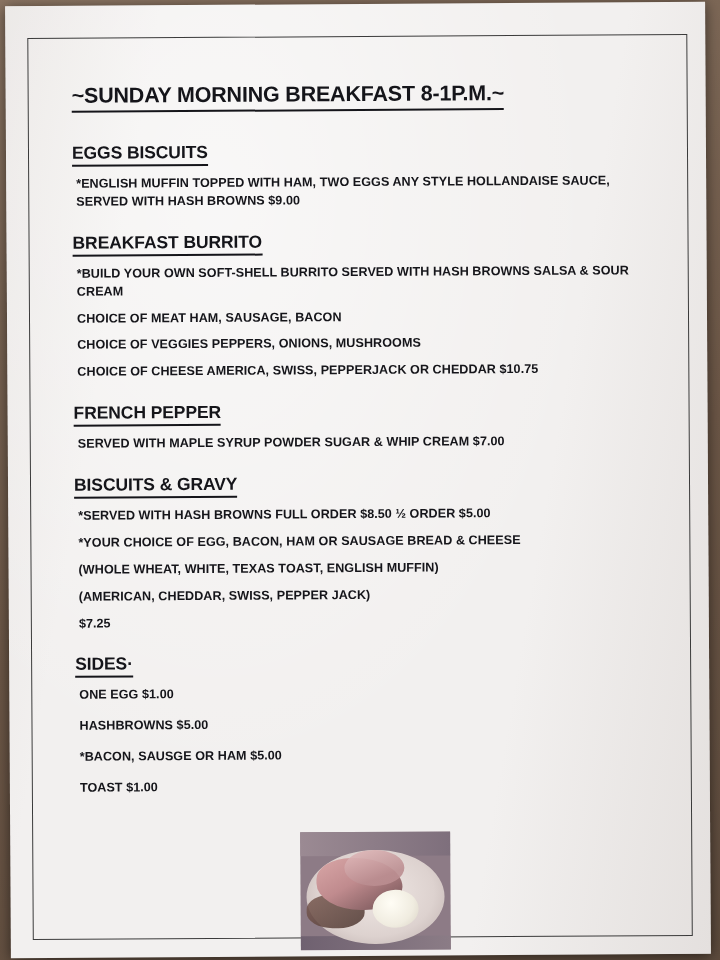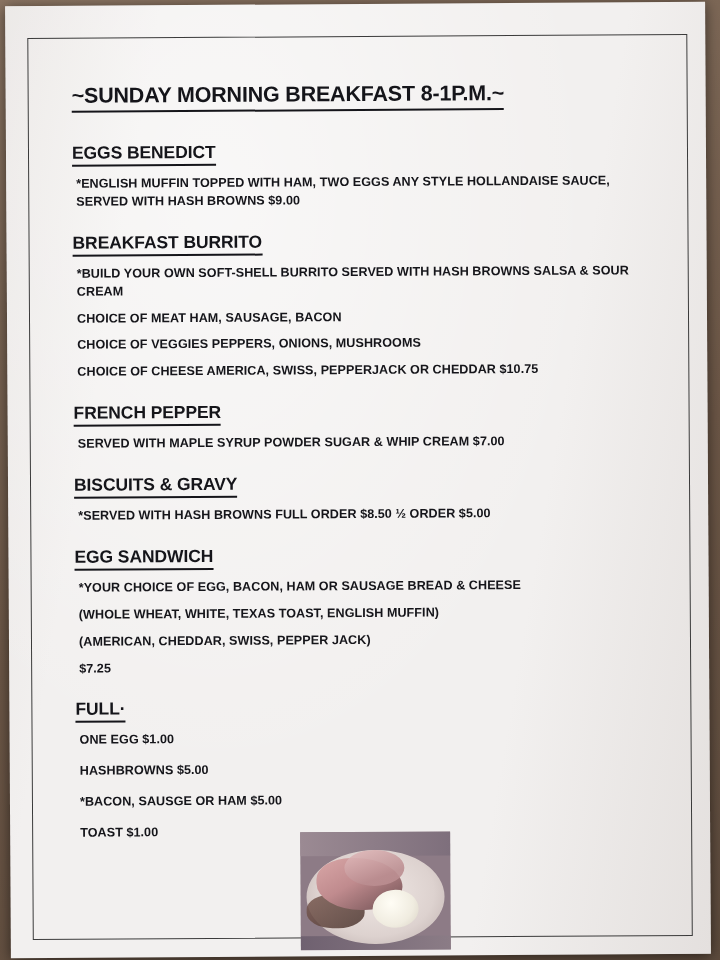--- a/index.html
+++ b/index.html
@@ -174,21 +174,21 @@
 <div class="paper">
   <div class="paper-shade"></div>
   <div class="paper-shade2"></div>
   <div class="border-frame"></div>
 
   <div class="content">
 
     <div class="menu-title">~SUNDAY MORNING BREAKFAST 8-1P.M.~</div>
 
     <div class="section">
-      <div class="section-title">EGGS BENEDICT</div>
+      <div class="section-title">EGGS BISCUITS</div>
       <div class="line indent">*ENGLISH MUFFIN TOPPED WITH HAM, TWO EGGS ANY STYLE HOLLANDAISE SAUCE, SERVED WITH HASH BROWNS $9.00</div>
     </div>
 
     <div class="section">
       <div class="section-title">BREAKFAST BURRITO</div>
       <div class="line indent">*BUILD YOUR OWN SOFT-SHELL BURRITO SERVED WITH HASH BROWNS SALSA &amp; SOUR CREAM</div>
       <div class="line indent">CHOICE OF MEAT HAM, SAUSAGE, BACON</div>
       <div class="line indent">CHOICE OF VEGGIES PEPPERS, ONIONS, MUSHROOMS</div>
       <div class="line indent">CHOICE OF CHEESE AMERICA, SWISS, PEPPERJACK OR CHEDDAR $10.75</div>
     </div>
@@ -197,29 +197,28 @@
       <div class="section-title">FRENCH PEPPER</div>
       <div class="line indent">SERVED WITH MAPLE SYRUP POWDER SUGAR &amp; WHIP CREAM $7.00</div>
     </div>
 
     <div class="section">
       <div class="section-title">BISCUITS &amp; GRAVY</div>
       <div class="line indent">*SERVED WITH HASH BROWNS FULL ORDER $8.50 ½ ORDER $5.00</div>
     </div>
 
     <div class="section">
-      <div class="section-title">EGG SANDWICH</div>
       <div class="line indent">*YOUR CHOICE OF EGG, BACON, HAM OR SAUSAGE BREAD &amp; CHEESE</div>
       <div class="line indent">(WHOLE WHEAT, WHITE, TEXAS TOAST, ENGLISH MUFFIN)</div>
       <div class="line indent">(AMERICAN, CHEDDAR, SWISS, PEPPER JACK)</div>
       <div class="line indent">$7.25</div>
     </div>
 
     <div class="section sides-list">
-      <div class="section-title">FULL·</div>
+      <div class="section-title">SIDES·</div>
       <div class="line">ONE EGG $1.00</div>
       <div class="line">HASHBROWNS $5.00</div>
       <div class="line">*BACON, SAUSGE OR HAM $5.00</div>
       <div class="line">TOAST $1.00</div>
     </div>
 
   </div>
 
   <div class="food-photo">
     <div class="fp-bg-top"></div>

